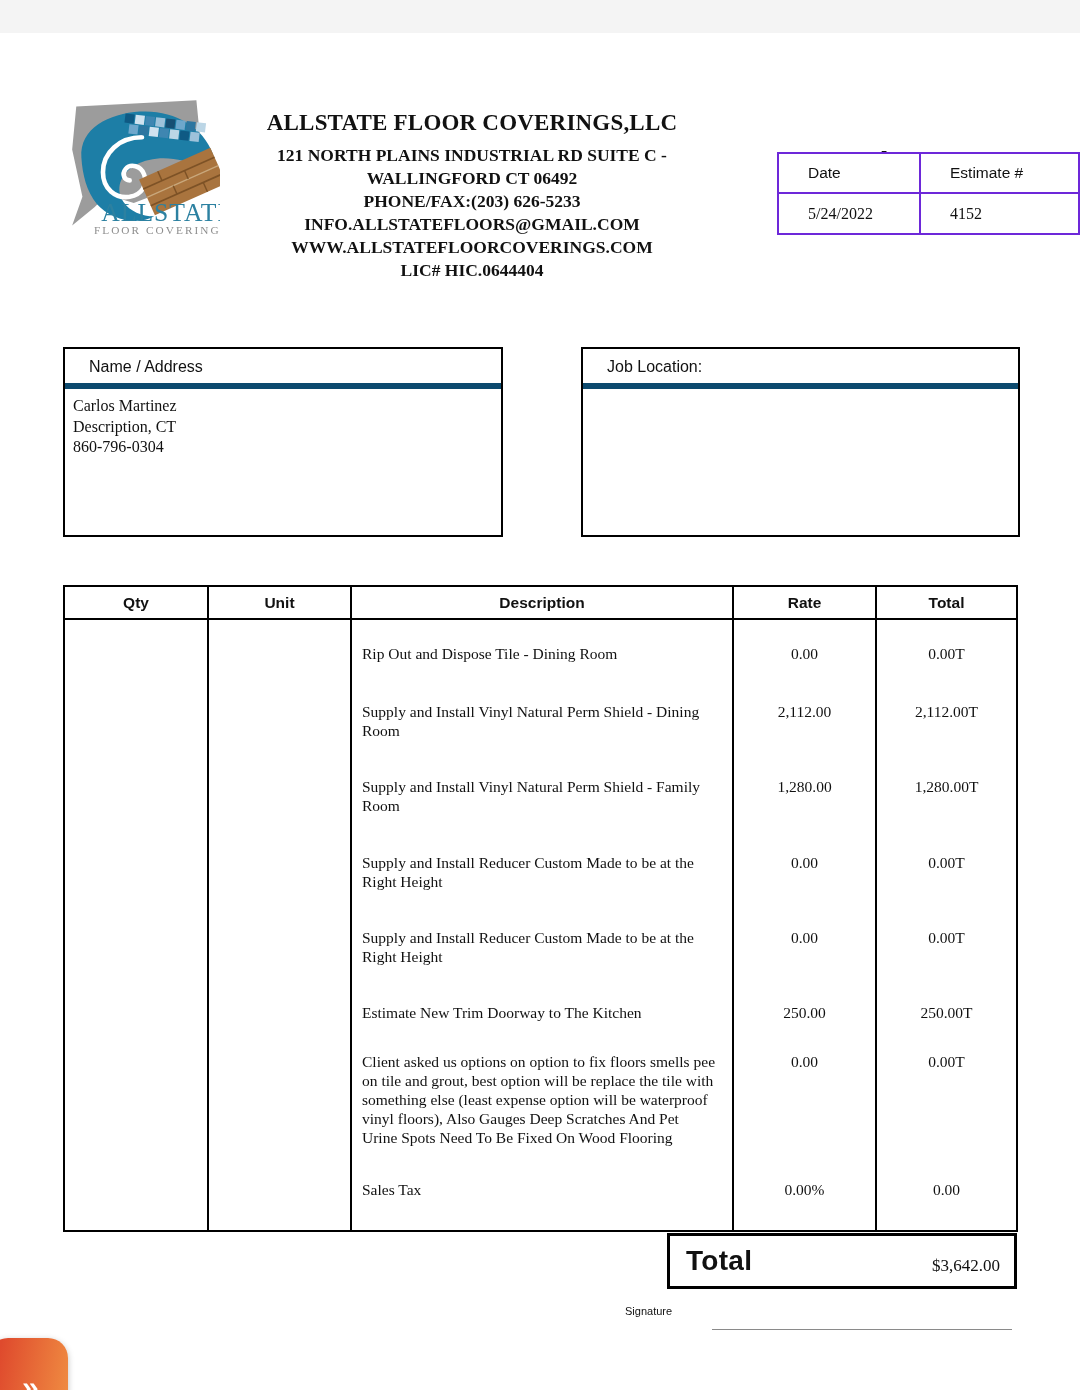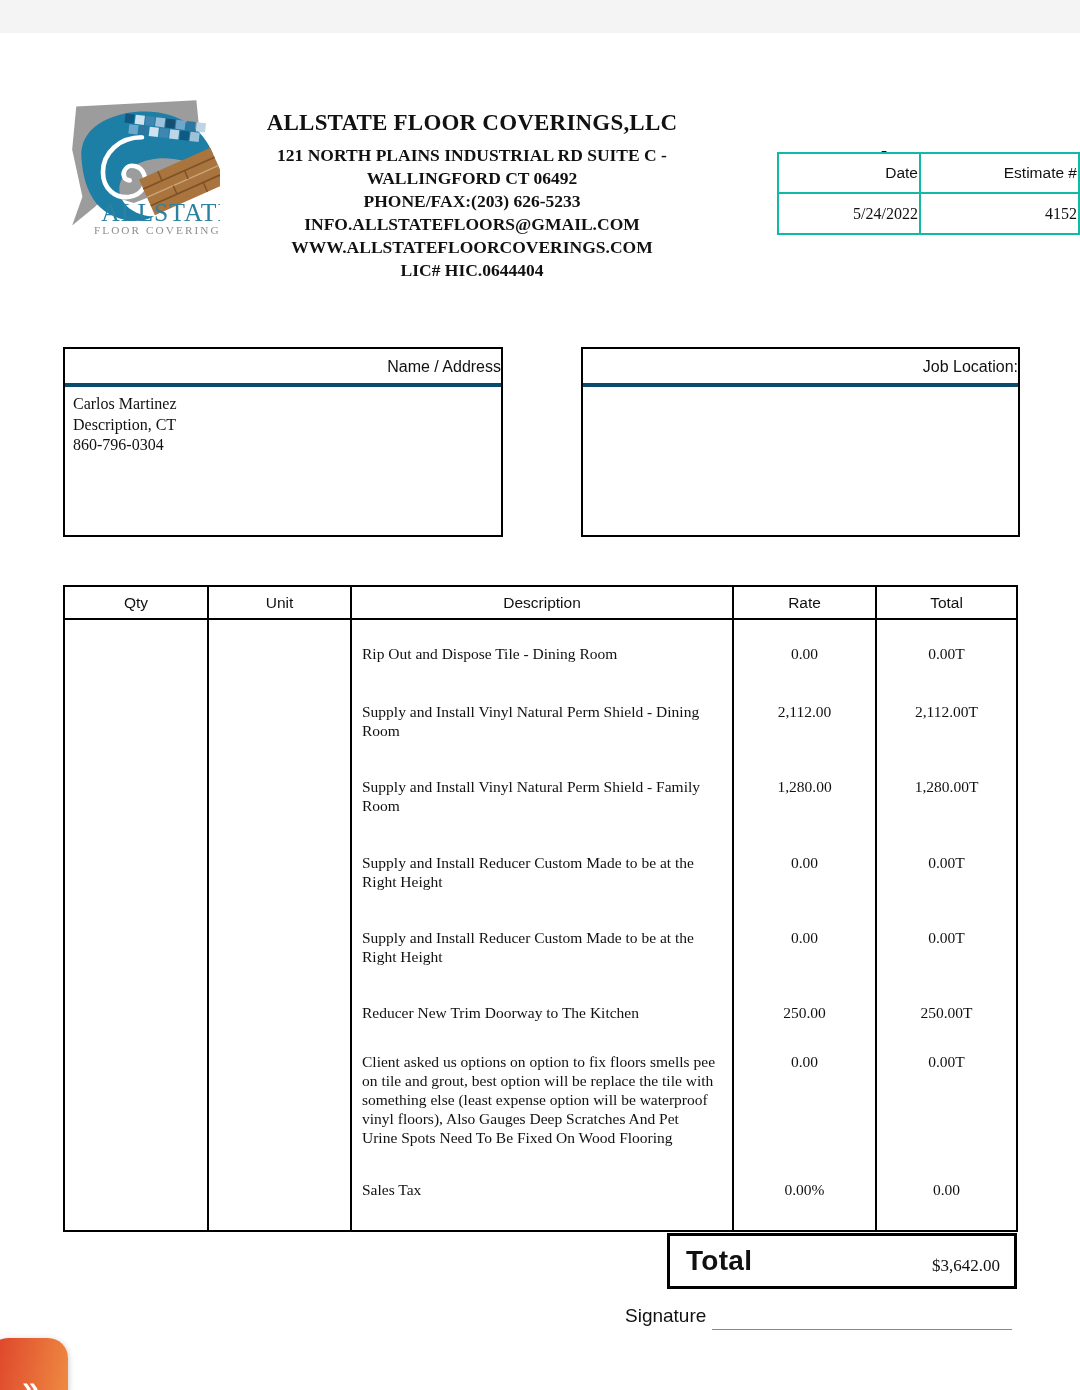--- a/index.html
+++ b/index.html
@@ -14,51 +14,51 @@
 
   
   .logo{position:absolute;left:66px;top:94px;width:154px;height:142px;}
   .company-block{position:absolute;left:236px;top:110px;width:472px;text-align:center;}
   .company-name{font-family:"Liberation Serif",serif;font-weight:bold;font-size:23px;letter-spacing:.2px;margin-bottom:8px;}
   .company-line{font-family:"Liberation Serif",serif;font-weight:bold;font-size:17.5px;line-height:23px;}
 
   .estimate-title{position:absolute;left:778px;top:100px;width:240px;text-align:center;
     font-size:35px;font-weight:bold;letter-spacing:.3px;margin-top:45px;}
   .est-table{position:absolute;left:777px;top:152px;border-collapse:collapse;table-layout:fixed;}
-  .est-table th,.est-table td{border:2px solid #14b8a6;text-align:right;background:#fff;padding-left:29px;}
+  .est-table th,.est-table td{border:2px solid #6d28d9;text-align:left;background:#fff;padding-left:29px;}
   .est-table th{width:110px;height:36px;font-size:15.5px;font-weight:normal;}
   .est-table th.w2{width:127px;}
   .est-table td{height:37px;font-family:"Liberation Serif",serif;font-size:16px;}
 
   
   .info-box{position:absolute;border:2px solid #000;background:#fff;}
   .box-name{left:63px;top:347px;width:436px;height:186px;}
   .box-job{left:581px;top:347px;width:435px;height:186px;}
-  .info-box .box-label{font-size:16px;padding:9px 0 7px 24px;border-bottom:4px solid #0c4a6e;text-align:right;}
+  .info-box .box-label{font-size:16px;padding:9px 0 7px 24px;border-bottom:6px solid #0c4a6e;}
   .info-box .box-body{font-family:"Liberation Serif",serif;font-size:16px;line-height:20.5px;padding:7px 8px 0 8px;}
 
   
   .items-wrap{position:absolute;left:63px;top:585px;}
   table.items{border-collapse:collapse;table-layout:fixed;width:953px;height:647px;border:2px solid #000;}
-  table.items th{border:2px solid #000;height:29px;font-size:15.5px;font-weight:normal;background:#fff;}
+  table.items th{border:2px solid #000;height:29px;font-size:15.5px;font-weight:bold;background:#fff;}
   table.items td{border-left:2px solid #000;border-right:2px solid #000;vertical-align:top;
     font-family:"Liberation Serif",serif;font-size:15.5px;line-height:19px;}
   td.c-desc{padding:0 16px 18px 10px;}
   td.c-rate,td.c-total{text-align:center;padding:0 4px 18px 4px;}
   tr.r-first td{padding-top:24px;}
   tr.no-gap td{padding-bottom:0;}
   tr.filler td{padding:0;}
 
   
   .total-box{position:absolute;left:667px;top:1233px;width:344px;height:50px;border:3px solid #000;
     background:#fff;display:flex;align-items:center;}
   .total-label{font-size:28px;font-weight:bold;margin-left:16px;letter-spacing:.3px;}
   .total-value{font-family:"Liberation Serif",serif;font-size:17px;margin-left:auto;margin-right:14px;margin-top:10px;}
 
-  .signature-label{position:absolute;left:625px;top:1305px;font-size:19px;}
+  .signature-label{position:absolute;left:625px;top:1305px;font-size:11px;}
   .signature-line{position:absolute;left:712px;top:1329px;width:300px;border-top:1.5px solid #8a8a8a;}
 
   
   .fab{position:absolute;left:-12px;top:1338px;width:80px;height:80px;border-radius:20px;
     background:linear-gradient(100deg,#df4a2d 15%,#ef8a41 95%);border:none;cursor:pointer;
     box-shadow:0 2px 6px rgba(0,0,0,.25);}
   .fab .chev{position:absolute;left:34px;top:34px;color:#fff;font-size:30px;font-weight:bold;line-height:30px;}
 </style>
 </head>
 <body>
@@ -194,21 +194,21 @@
     <tr>
       <td class="c-qty"></td>
       <td class="c-unit"></td>
       <td class="c-desc">Supply and Install Reducer Custom Made to be at the Right Height</td>
       <td class="c-rate">0.00</td>
       <td class="c-total">0.00T</td>
     </tr>
     <tr>
       <td class="c-qty"></td>
       <td class="c-unit"></td>
-      <td class="c-desc">Reducer New Trim Doorway to The Kitchen</td>
+      <td class="c-desc">Estimate New Trim Doorway to The Kitchen</td>
       <td class="c-rate">250.00</td>
       <td class="c-total">250.00T</td>
     </tr>
     <tr class="no-gap">
       <td class="c-qty"></td>
       <td class="c-unit"></td>
       <td class="c-desc">Client asked us options on option  to fix floors  smells pee on tile and grout, best option will be replace the tile with something else (least expense option will be waterproof vinyl floors), Also Gauges Deep Scratches And Pet Urine Spots Need To Be Fixed On  Wood Flooring</td>
       <td class="c-rate">0.00</td>
       <td class="c-total">0.00T</td>
     </tr>

